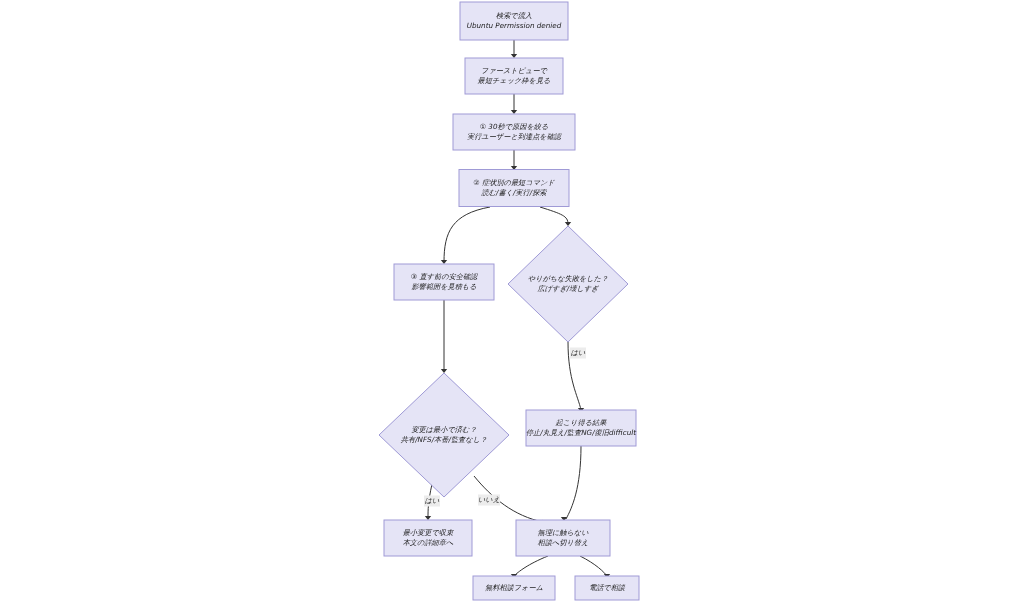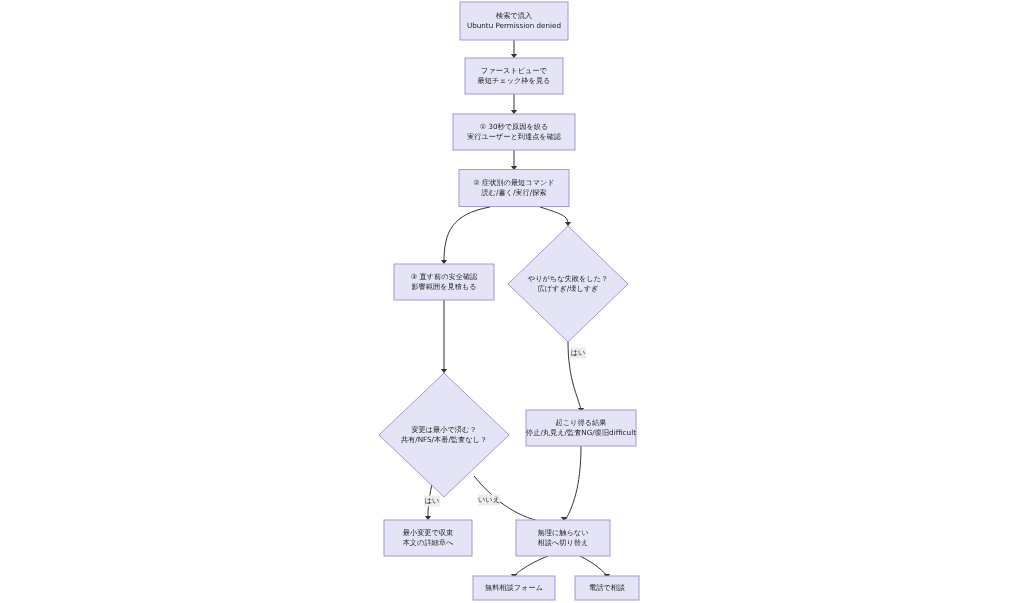--- a/index.html
+++ b/index.html
@@ -10,20 +10,21 @@
   body {
     width: 1024px;
     height: 603px;
     font-family: "DejaVu Sans", "Liberation Sans", sans-serif;
     overflow: hidden;
   }
   #flow-root {
     position: relative;
     width: 1024px;
     height: 472px;
+    font-style: italic;
   }
   svg#flowchart {
     display: block;
     width: 1024px;
     height: 603px;
   }
   .node-shape {
     fill: #e5e4f6;
     stroke: #9f9ad6;
     stroke-width: 1;

